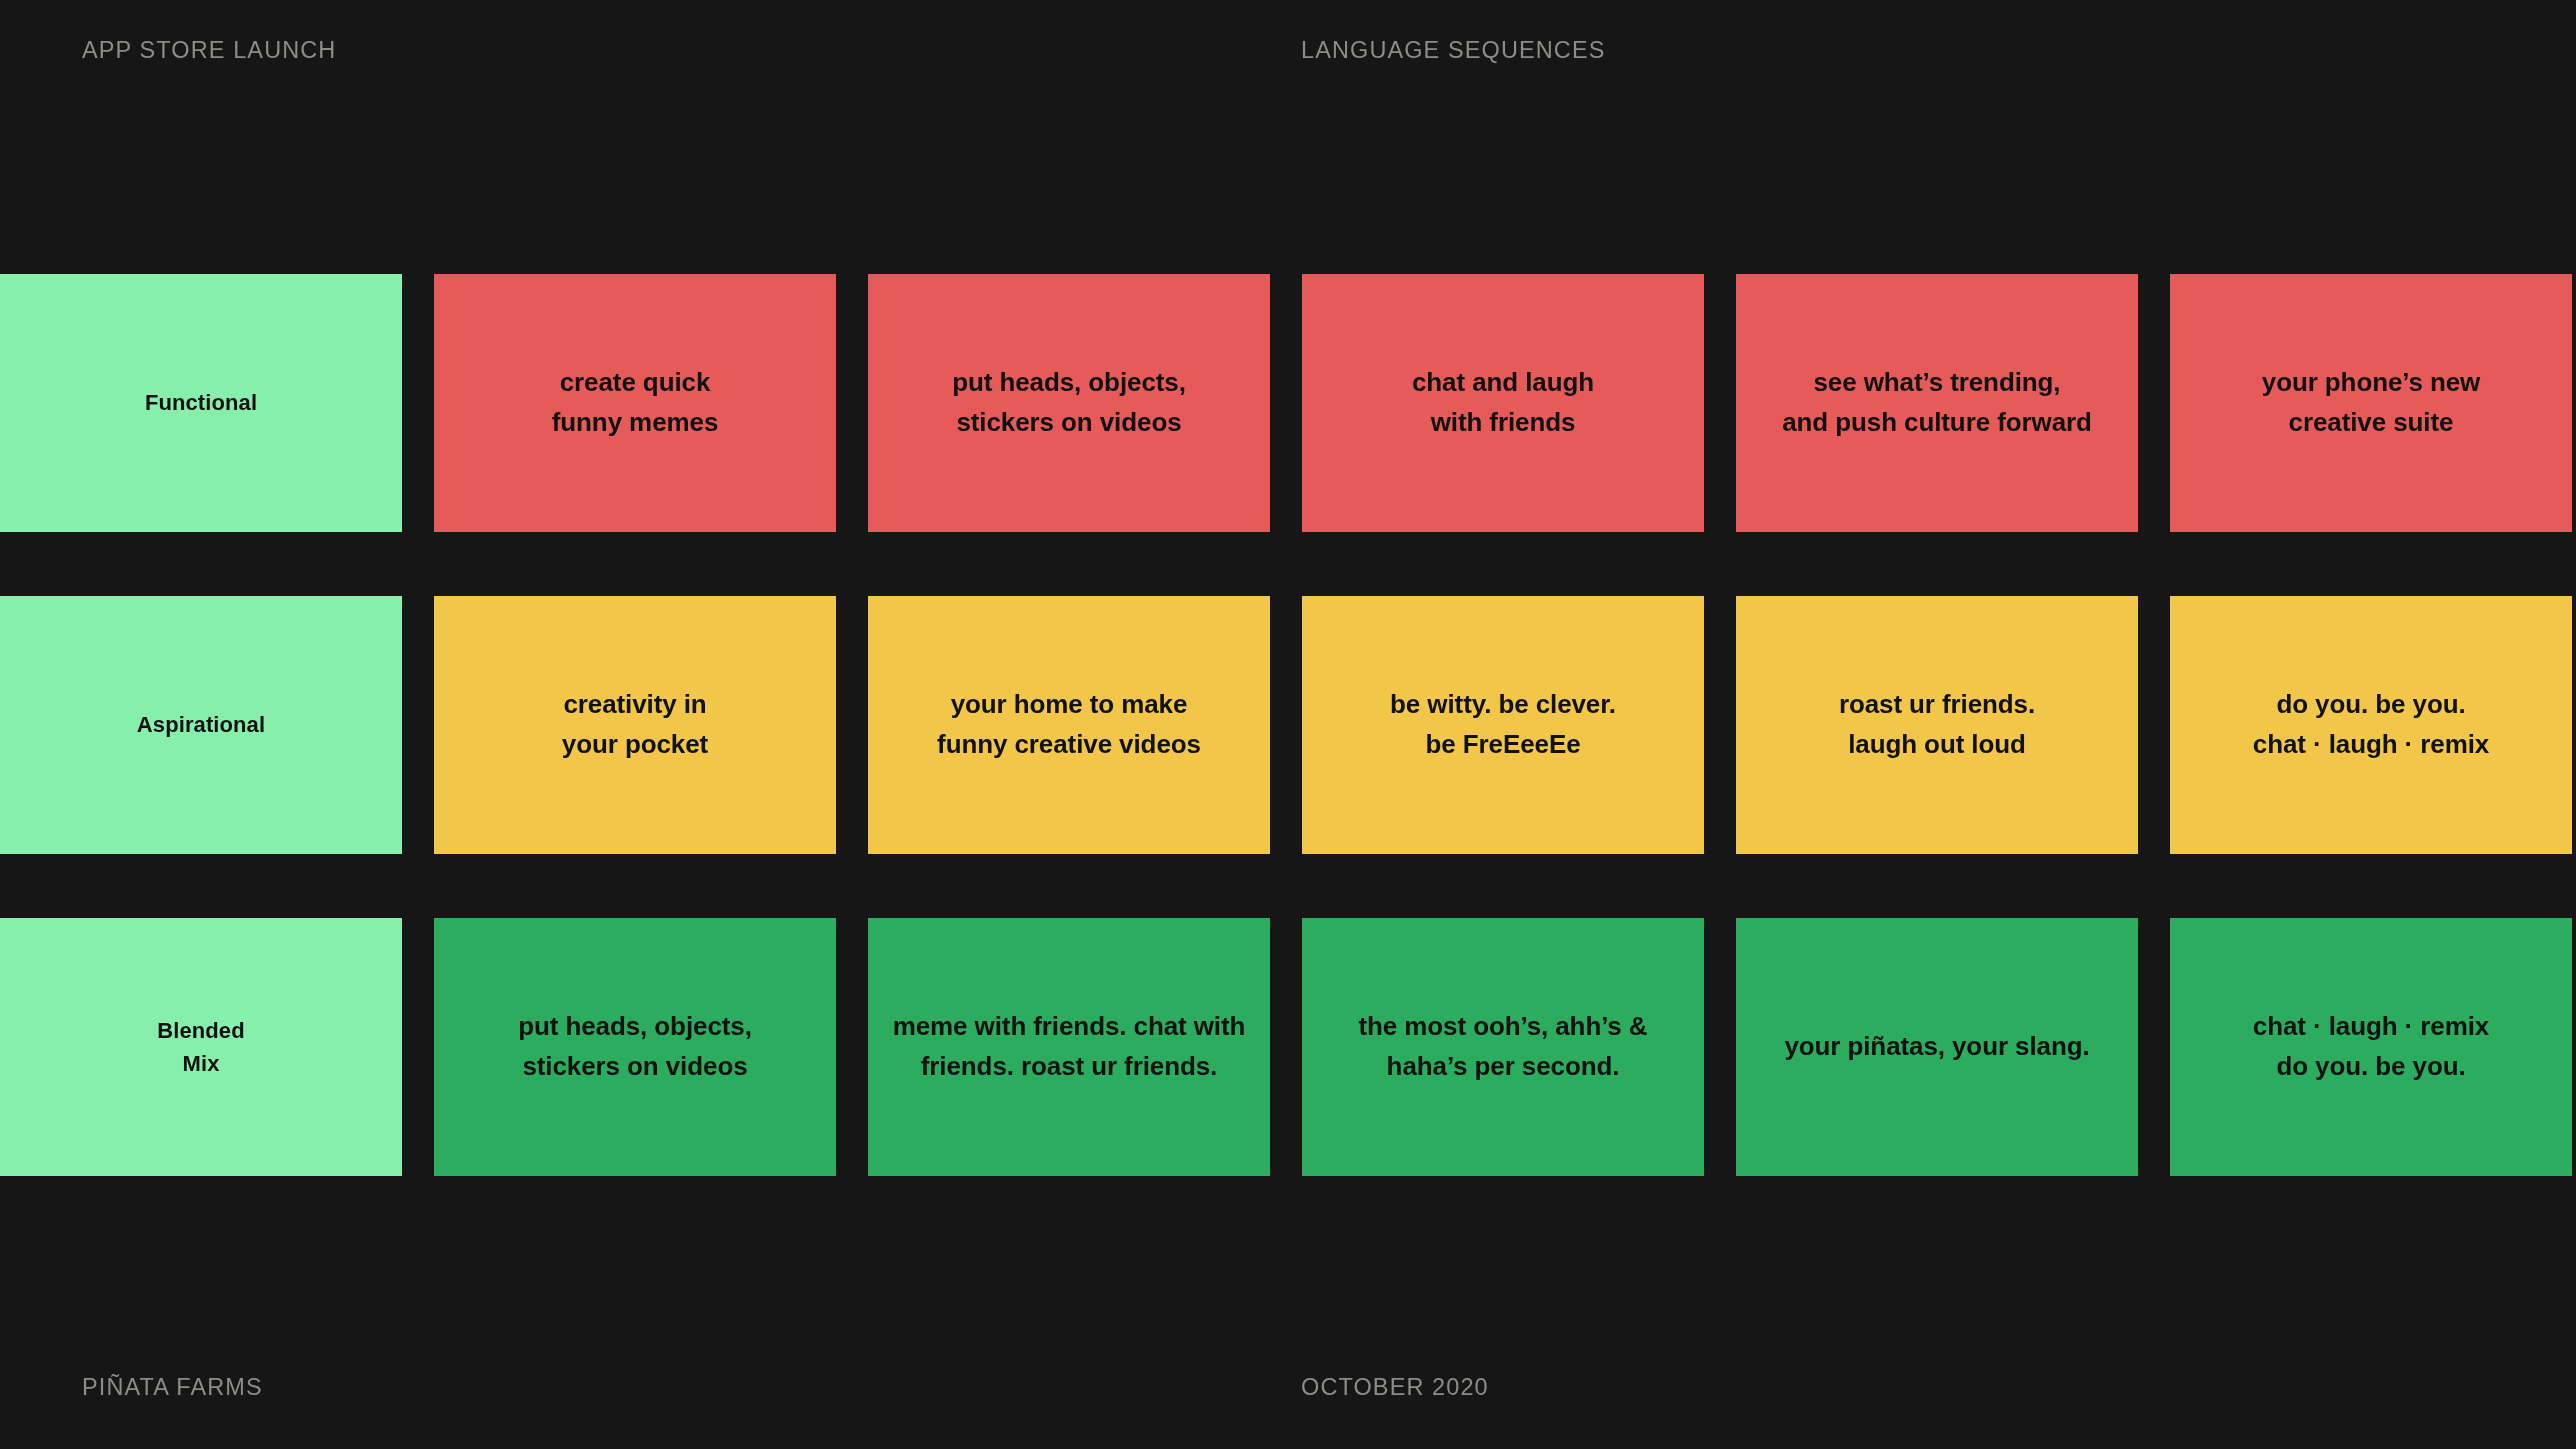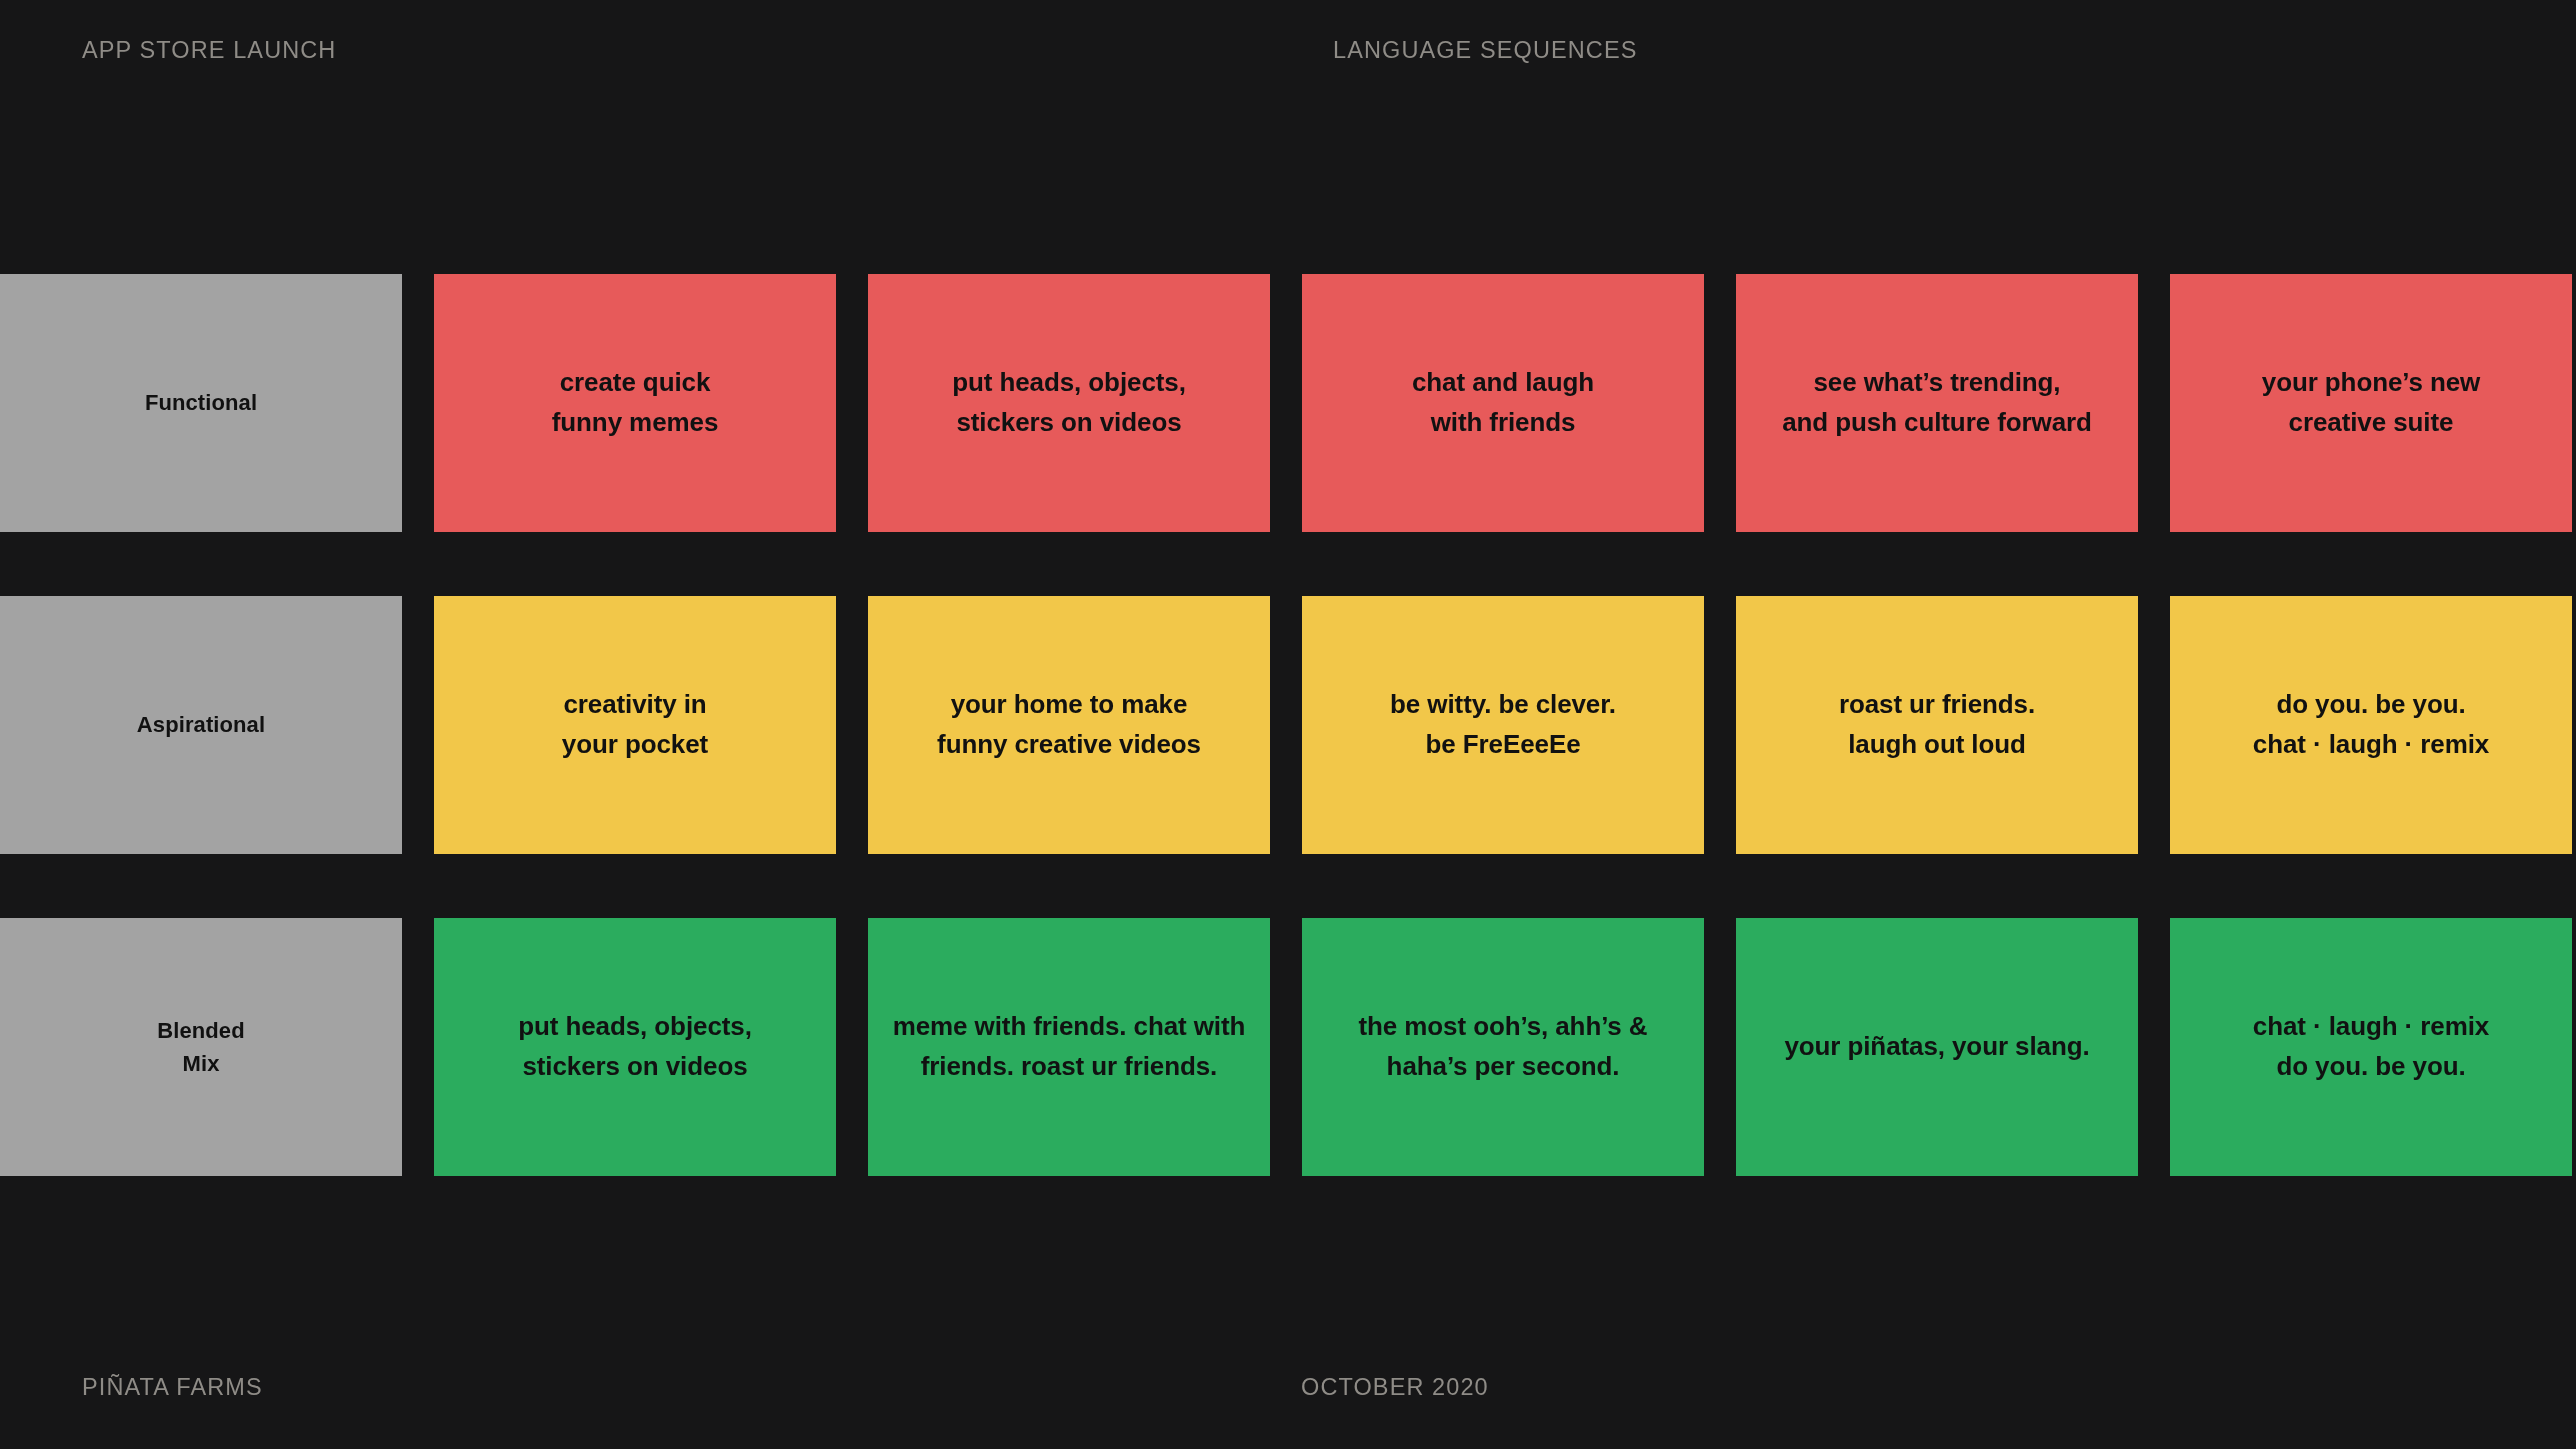--- a/index.html
+++ b/index.html
@@ -33,21 +33,20 @@
     white-space:nowrap;
   }
   .hdr-center {
     position:absolute;
     left:1301px;
     top:37px;
     font-size:23.5px;
     letter-spacing:1.1px;
     color:#8f8c87;
     white-space:nowrap;
-    margin-left:32px;
   }
 
   
   .grid {
     position:absolute;
     left:0;
     top:274px;
     width:2576px;
   }
 
@@ -64,21 +63,21 @@
     display:inline-block;
     vertical-align:top;
     height:258px;
     width:402px;
     margin-right:32px;
     position:relative;
     overflow:hidden;
   }
 
   .cell-label {
-    background:#a3a3a3;
+    background:#86efac;
   }
 
   .cell-inner {
     position:absolute;
     left:0; right:0;
     top:50%;
     transform:translateY(-50%);
     text-align:center;
     padding:0 17.4px;
     font-size:26px;

